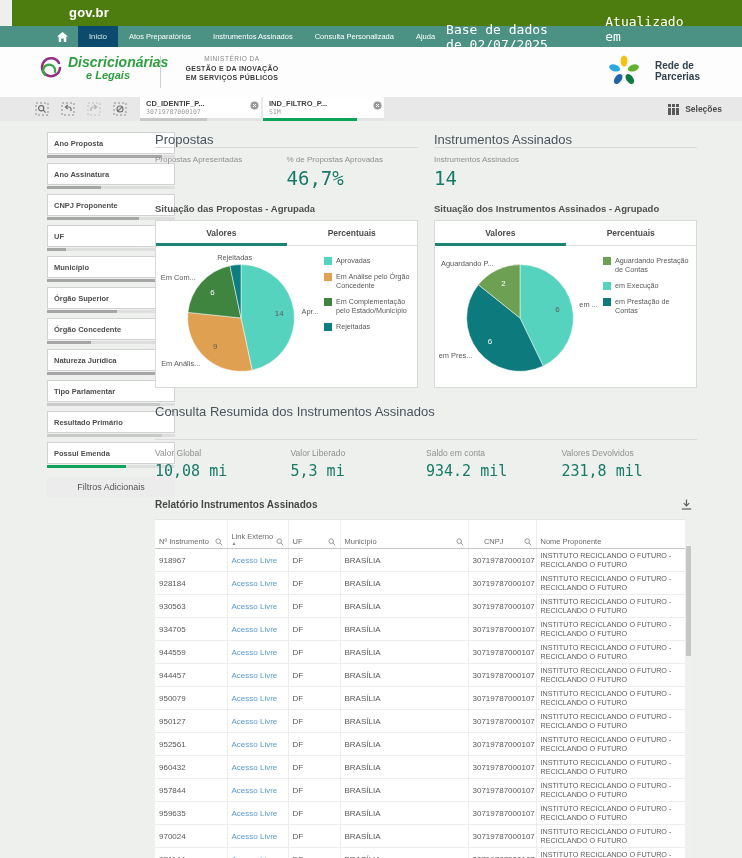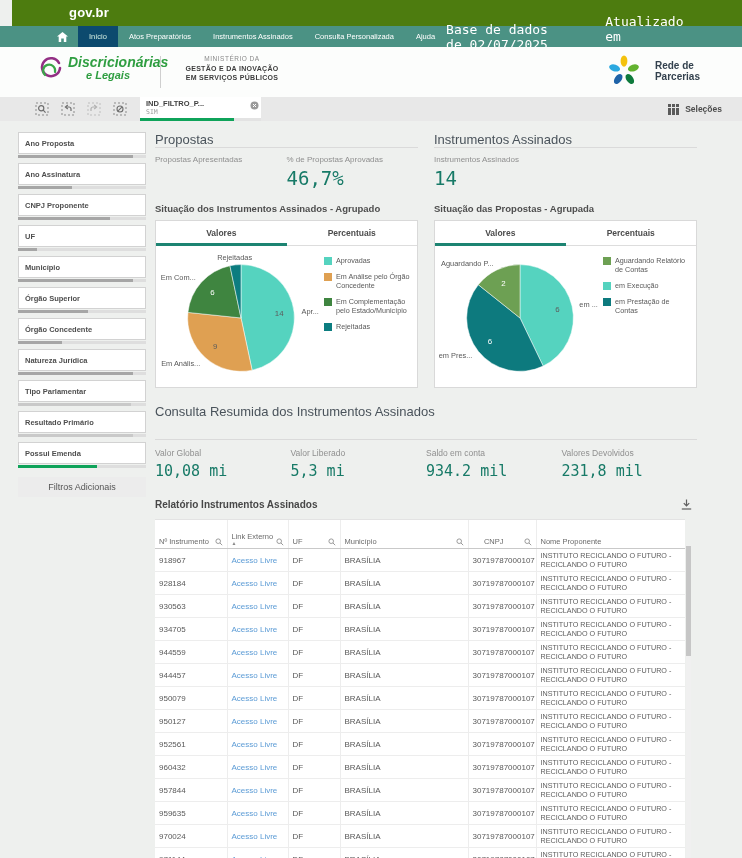--- a/index.html
+++ b/index.html
@@ -30,21 +30,21 @@
   .toolbtn{width:20px;height:16px;display:flex;align-items:center;justify-content:center;cursor:pointer}
   .chip{width:101px;background:#fff;margin-right:2px;position:relative;padding:2px 14px 2px 6px;cursor:pointer}
   .chip .t{font-size:7.5px;font-weight:bold;color:#404040;white-space:nowrap;overflow:hidden}
   .chip .v{font-size:6.5px;color:#9a9a9a;white-space:nowrap;overflow:hidden;font-family:"DejaVu Sans Mono",monospace}
   .chip .bar{position:absolute;left:0;bottom:0;height:3px;width:100%;background:#e3e3e3}
   .chip .bar i{display:block;height:100%}
   .chip .x{position:absolute;right:2px;top:4px;cursor:pointer}
   .selections-btn{margin-left:auto;display:flex;align-items:center;gap:6px;padding-right:20px;cursor:pointer}
   .selections-btn span{font-size:8.5px;color:#4c4c4c;font-weight:bold}
   
-  .sidebar{position:absolute;left:18px;top:132px;width:128px}
+  .sidebar{position:absolute;left:47px;top:132px;width:128px}
   .filter{height:20px;background:#fff;border:1px solid #d2d2d2;display:flex;align-items:center;padding:0 6px;font-size:7.5px;font-weight:bold;color:#4e4e4e;position:relative;margin-bottom:9px;cursor:pointer}
   .filter .fbar{position:absolute;left:-1px;bottom:-5px;width:calc(100% + 2px);height:3px;background:#dedede}
   .filter .fbar i{display:block;height:100%}
   .more-filters{margin-top:4px;width:100%;text-align:center;font-size:9px;color:#555;padding:5px 0;background:#ececec;border:none;cursor:pointer;font-family:"Liberation Sans",sans-serif}
   
   .main{position:absolute;left:155px;top:132px;width:542px}
   .two-col{display:grid;grid-template-columns:263px 263px;column-gap:16px}
   .sec-title{font-size:13px;color:#4a535b;border-bottom:1px solid #dadada}
   .kpi-row{display:flex}
   .kpi{flex:1}
@@ -172,20 +172,33 @@
       <span class="toolbtn">
         <svg width="14" height="14" viewBox="0 0 14 14">
             <rect x="1" y="1" width="12" height="12" fill="none" stroke="#8b8b8b" stroke-width="1" stroke-dasharray="2 2"></rect>
             <circle cx="7" cy="7" r="3" fill="none" stroke="#6e6e6e" stroke-width="1.1"></circle>
             <line x1="4.8" y1="9.2" x2="9.2" y2="4.8" stroke="#6e6e6e" stroke-width="1.1"></line>
           </svg>
       </span>
     </div>
     <div id="chips" style="display:flex;align-items:stretch">
         <div class="chip">
+          <div class="t">CD_IDENTIF_P...</div>
+          <div class="v">30719787000107</div>
+          <span class="x">
+            <svg width="9" height="9" viewBox="0 0 9 9">
+              <circle cx="4.5" cy="4.5" r="4" fill="#9a9a9a"></circle>
+              <path d="M3 3 L6 6 M6 3 L3 6" stroke="#fff" stroke-width="1"></path>
+            </svg>
+          </span>
+          <div class="bar">
+            <i style="width: 55%; background: rgb(201, 201, 201);"></i>
+          </div>
+        </div>
+        <div class="chip">
           <div class="t">IND_FILTRO_P...</div>
           <div class="v">SIM</div>
           <span class="x">
             <svg width="9" height="9" viewBox="0 0 9 9">
               <circle cx="4.5" cy="4.5" r="4" fill="#9a9a9a"></circle>
               <path d="M3 3 L6 6 M6 3 L3 6" stroke="#fff" stroke-width="1"></path>
             </svg>
           </span>
           <div class="bar">
             <i style="width: 78%; background: rgb(15, 163, 90);"></i>
@@ -264,22 +277,22 @@
         <div class="kpi-row" id="kpi-instrumentos">
             <div class="kpi">
               <div class="kl">Instrumentos Assinados</div>
               <div class="kv">14</div>
             </div>
           </div>
       </section>
     </div>
 
     <div class="two-col">
+      <div class="chart-title">Situação das Propostas - Agrupada</div>
       <div class="chart-title">Situação dos Instrumentos Assinados - Agrupado</div>
-      <div class="chart-title">Situação das Propostas - Agrupada</div>
     </div>
 
     <div class="two-col">
       <div class="card" id="card-0">
         <div class="card-tabs">
             <div class="tab active">Valores</div>
             <div class="tab">Percentuais</div>
           </div>
         <div class="card-body">
           <svg class="pie" width="170" height="140" viewBox="0 0 170 140">
@@ -328,21 +341,21 @@
               <path d="M86,72 L109.42972191234814,120.65231886673062 A54,54 0 0 1 43.781099946726385,38.331550699628394 Z" fill="#0d7a7e" stroke="#fff" stroke-width="0.5"></path>
               <text x="55.60239196164301" y="98.74128349626756" text-anchor="middle" font-size="8" fill="#ffffff">6</text>
               <text x="37.870453939268096" y="112.88203220242364" text-anchor="end" font-size="7.5" fill="#595959">em Pres...</text>
               <path d="M86,72 L43.781099946726385,38.331550699628394 A54,54 0 0 1 85.99999999999999,18 Z" fill="#6da053" stroke="#fff" stroke-width="0.5"></path>
               <text x="69.13060022310933" y="39.47033041595395" text-anchor="middle" font-size="8" fill="#ffffff">2</text>
               <text x="59.29011701992311" y="19.036356491927087" text-anchor="end" font-size="7.5" fill="#595959">Aguardando P...</text>
             </svg>
           <div class="legend">
               <div class="legend-item">
                 <span class="sw" style="background: rgb(109, 160, 83);"></span>
-                <span>Aguardando Relatório de Contas</span>
+                <span>Aguardando Prestação de Contas</span>
               </div>
               <div class="legend-item">
                 <span class="sw" style="background: rgb(85, 211, 191);"></span>
                 <span>em Execução</span>
               </div>
               <div class="legend-item">
                 <span class="sw" style="background: rgb(13, 122, 126);"></span>
                 <span>em Prestação de Contas</span>
               </div>
             </div>

